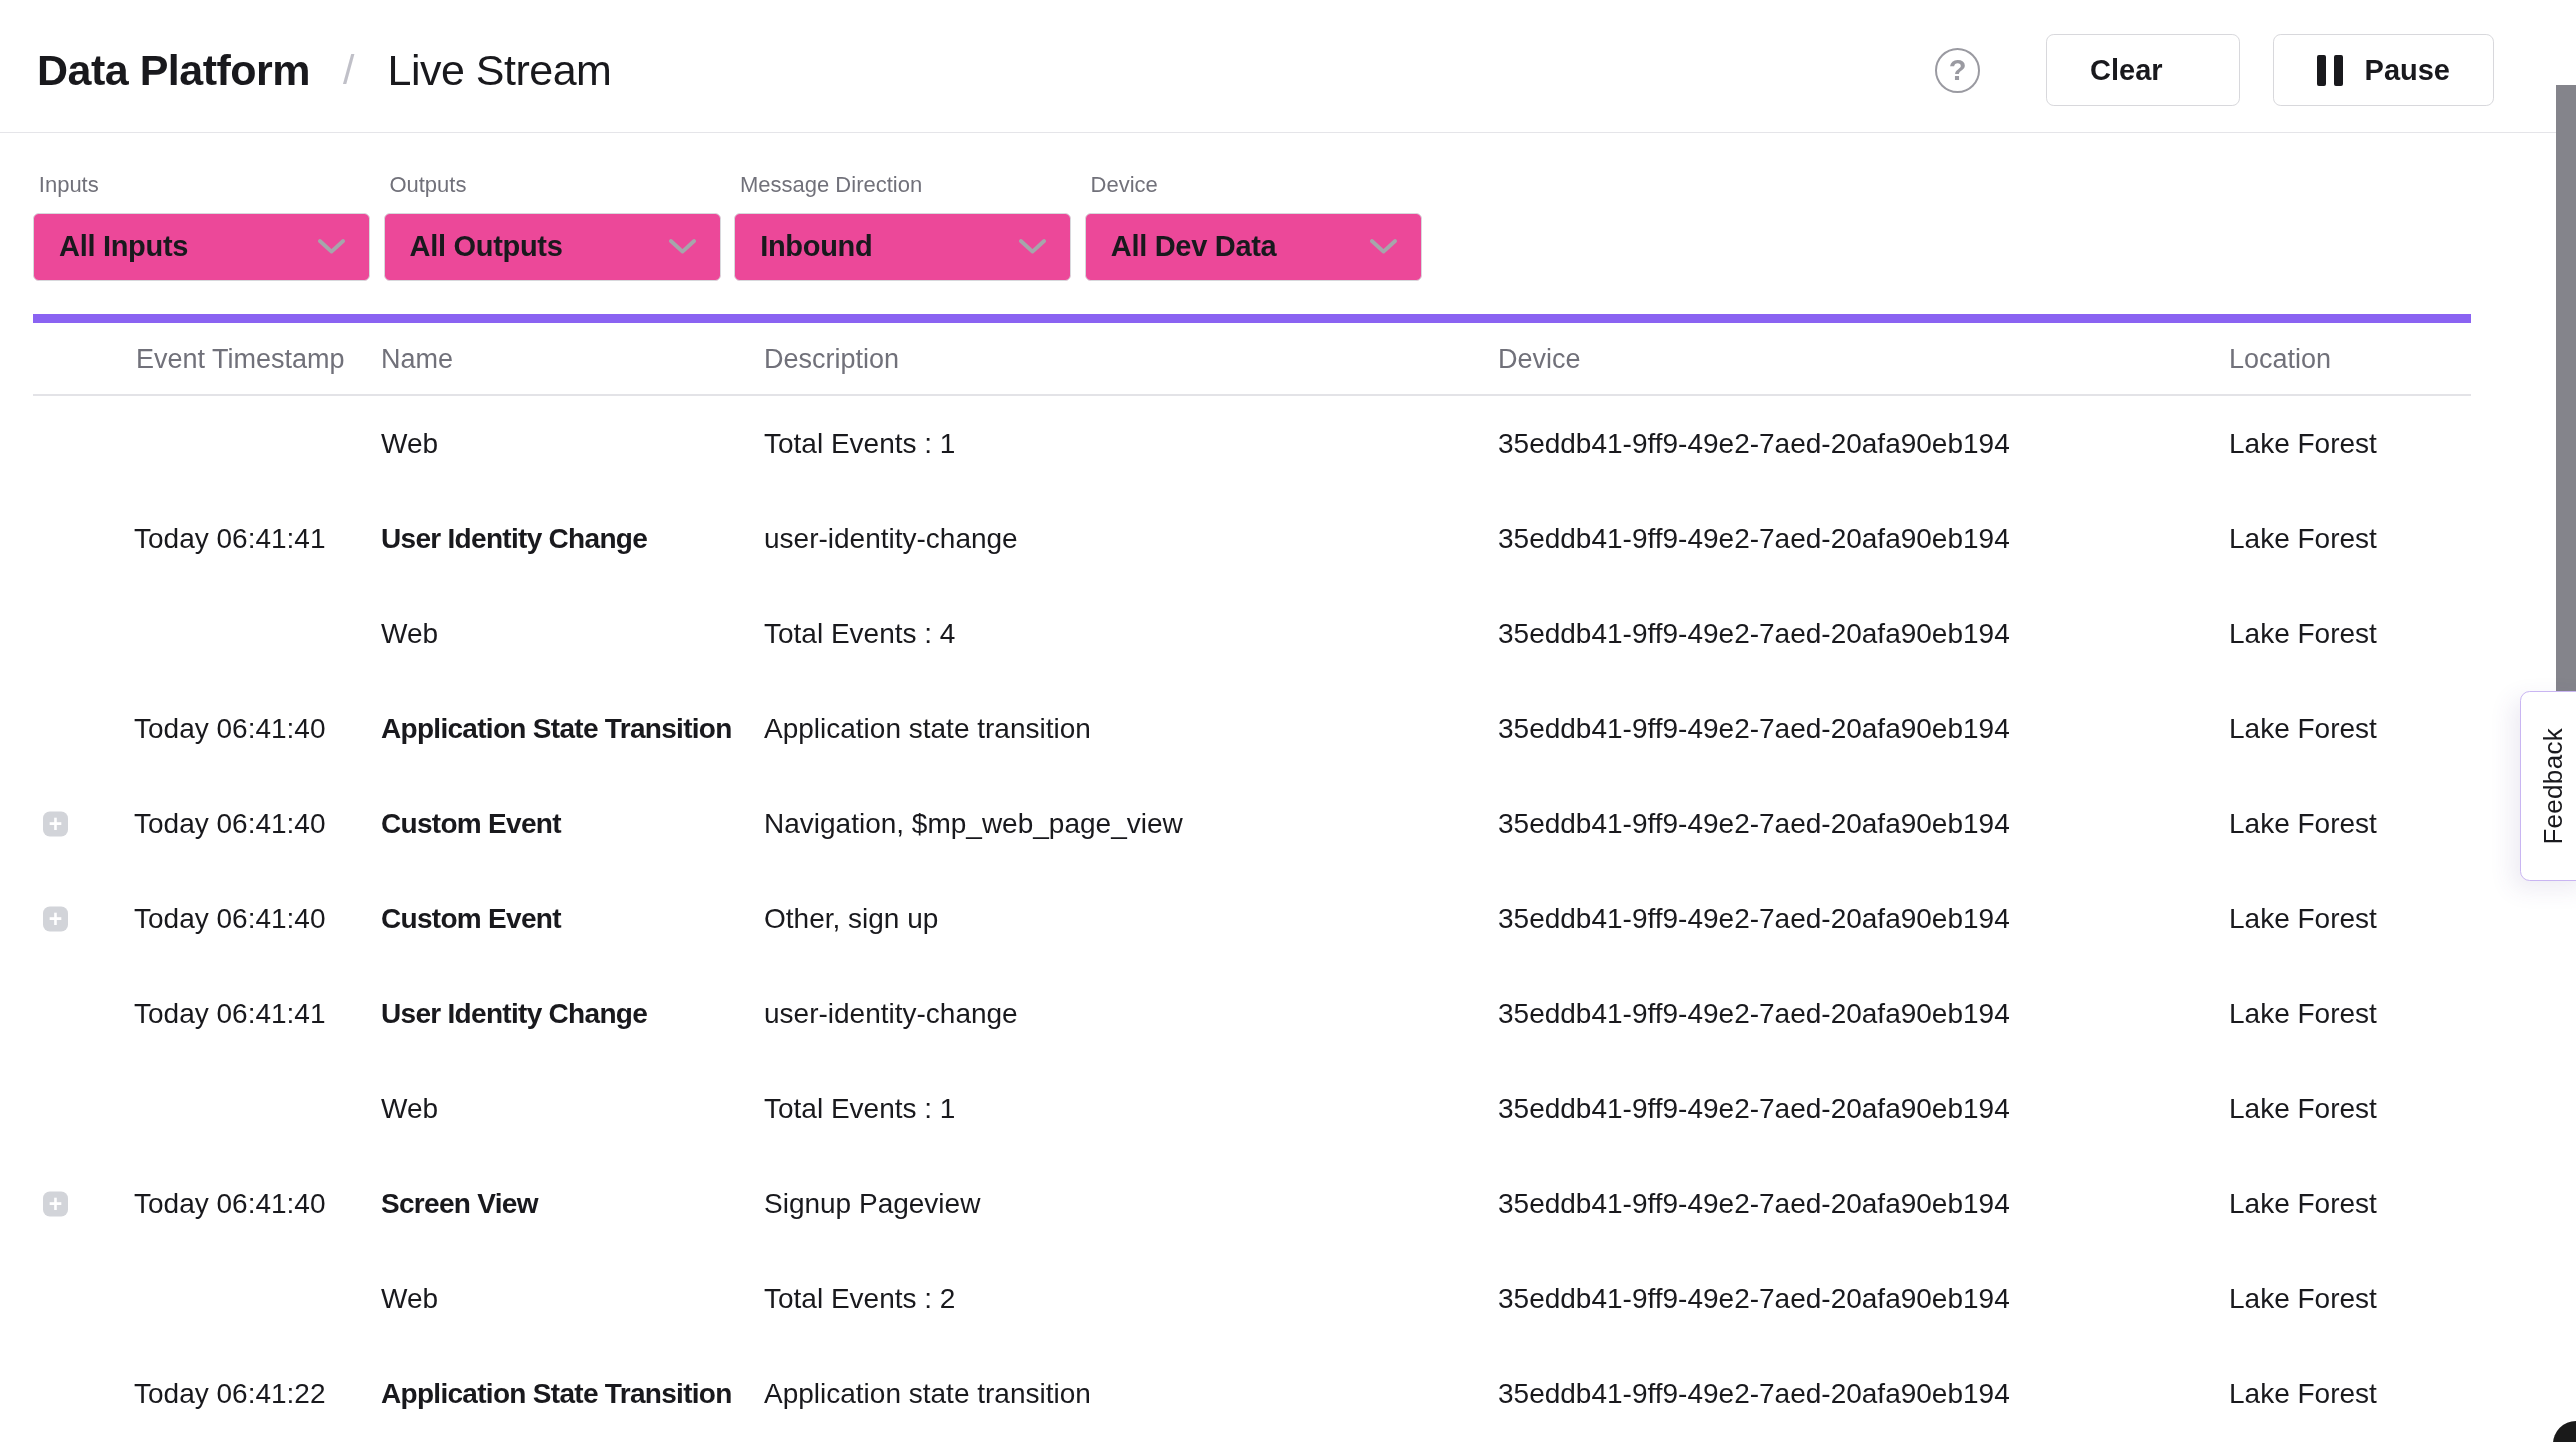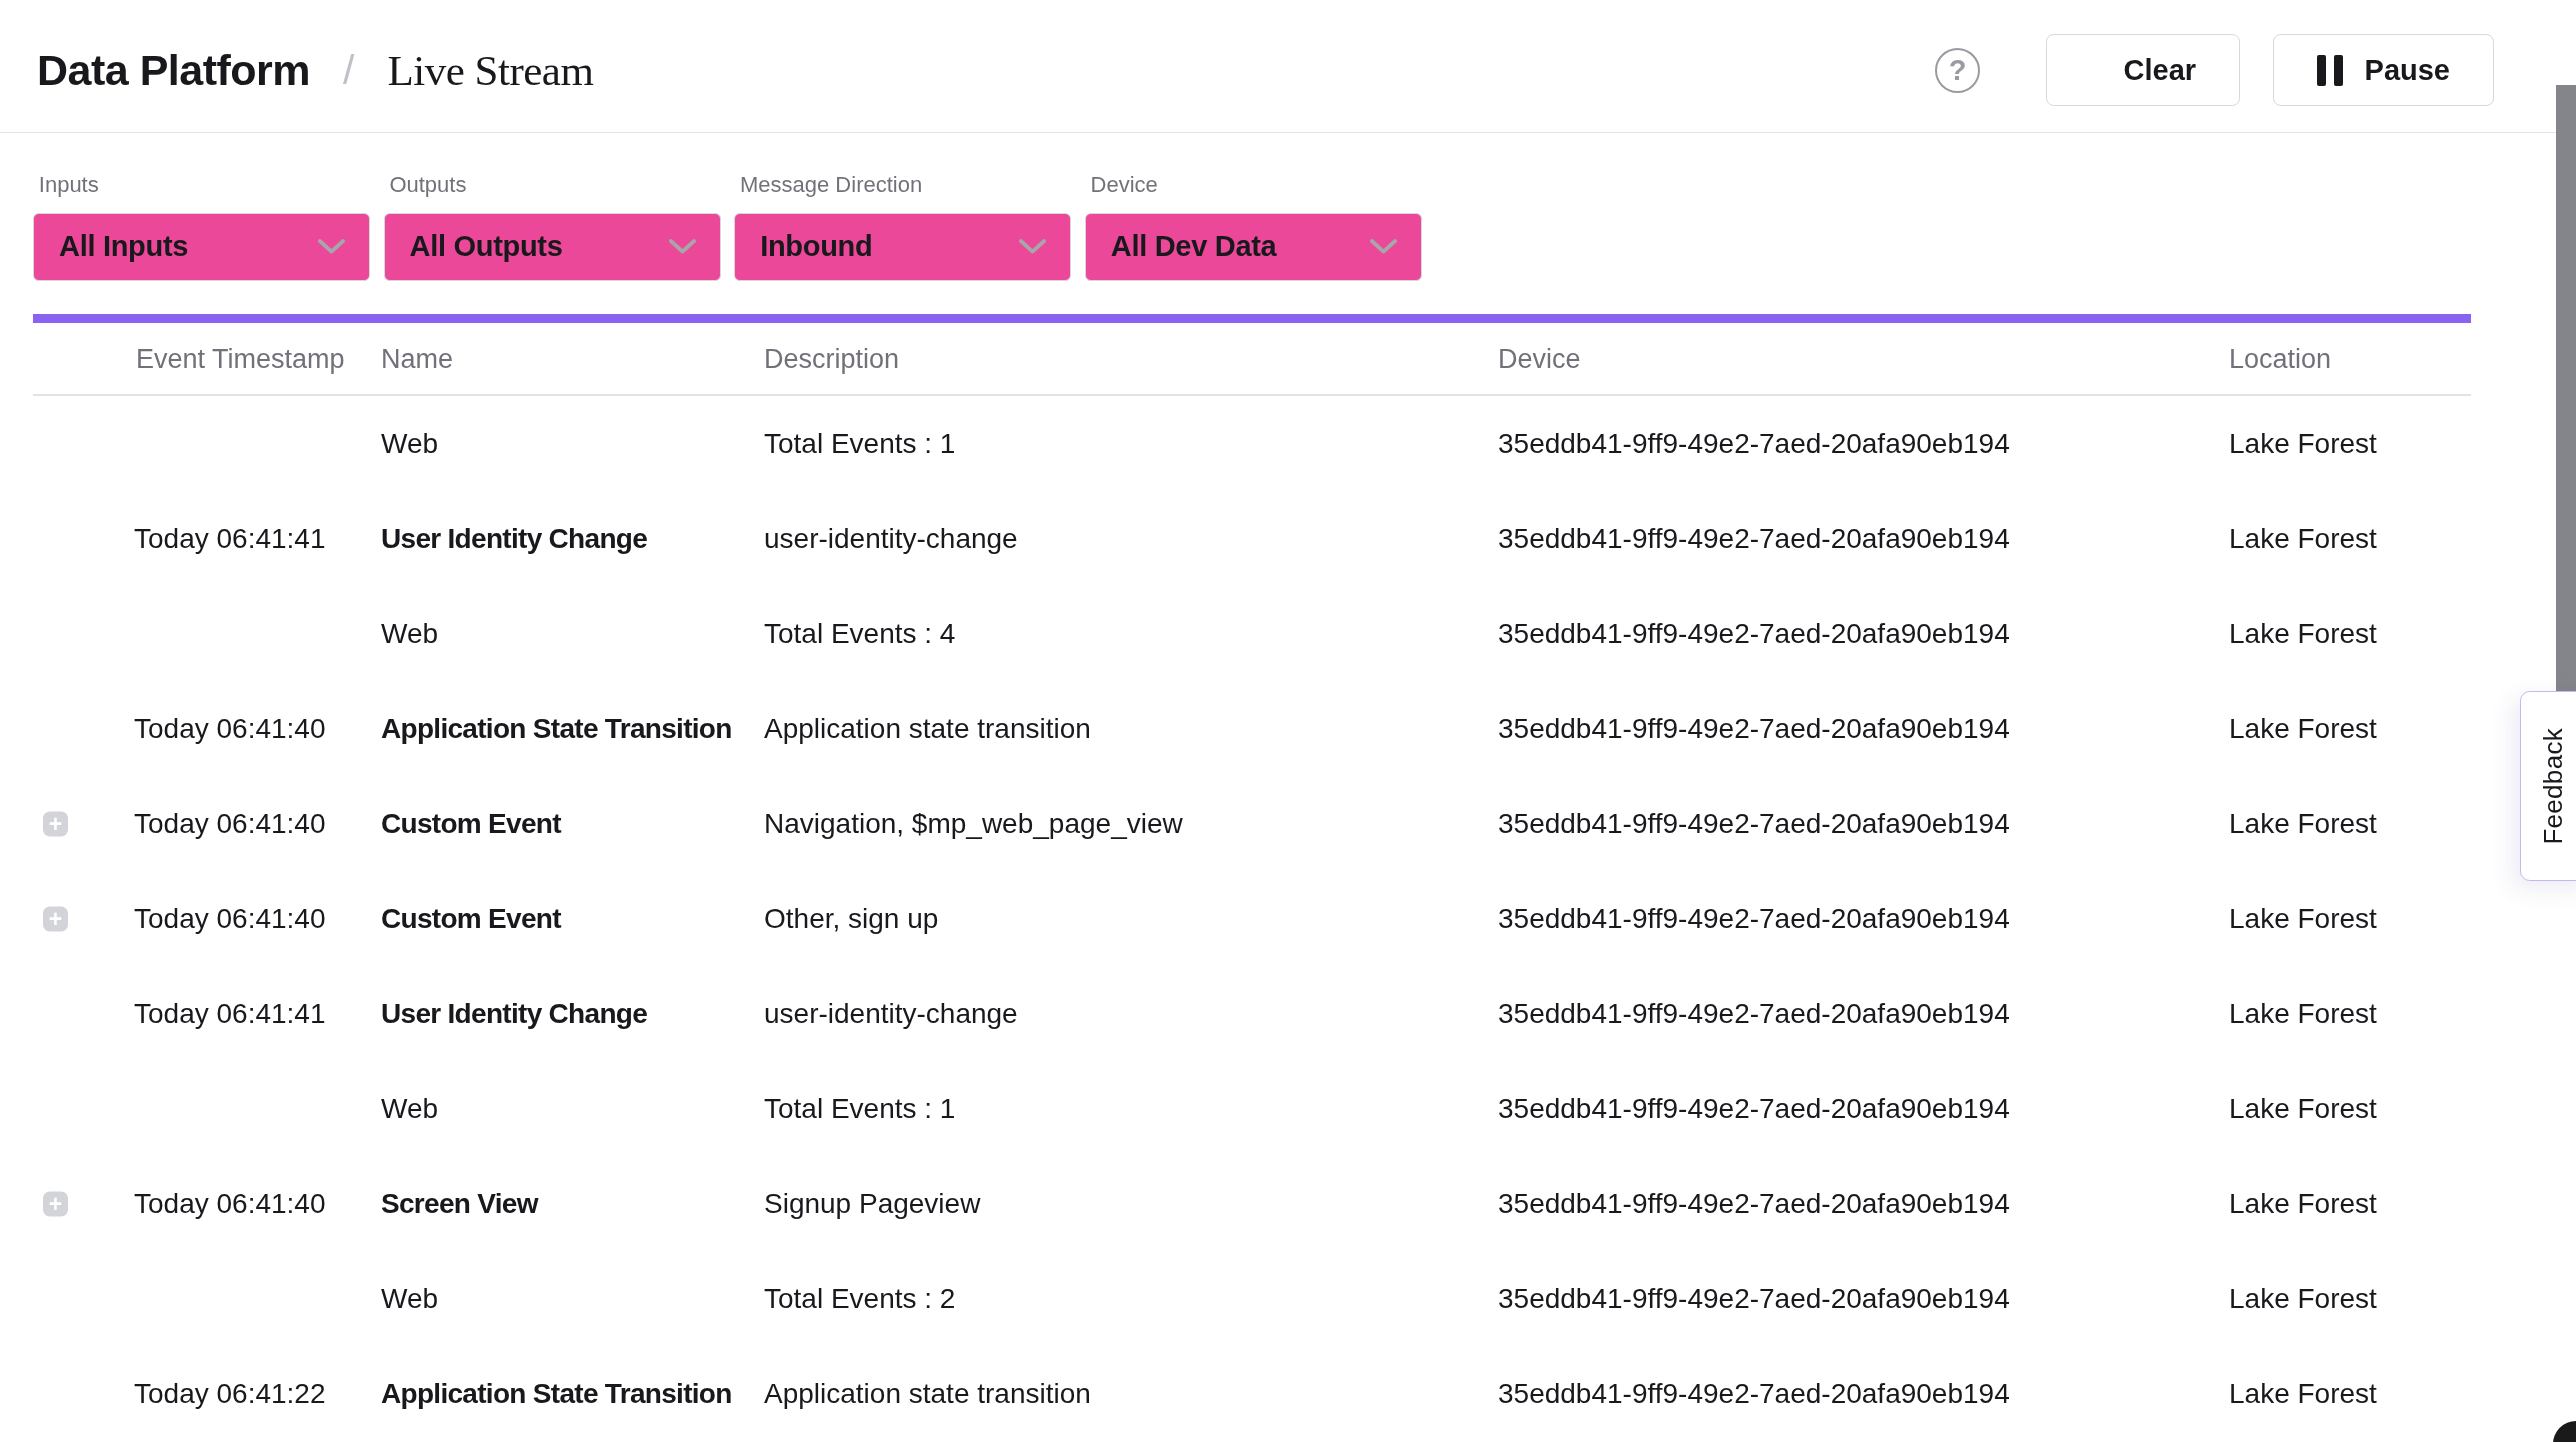--- a/index.html
+++ b/index.html
@@ -23,31 +23,31 @@
   }
   
   .app-header{
     height:133px;border-bottom:1.9px solid var(--hairline);
     display:flex;align-items:center;justify-content:space-between;
     padding:8px 82px 0 37px;position:relative;background:#fff;
   }
   .breadcrumb{display:flex;align-items:center;font-size:43px;white-space:nowrap;}
   .breadcrumb .crumb-section{font-weight:700;letter-spacing:-0.5px;}
   .breadcrumb .crumb-sep{color:#c0c0c8;font-weight:300;font-size:41px;margin:0 33px;}
-  .breadcrumb .crumb-page{font-weight:400;letter-spacing:-0.5px;font-family:Liberation Serif, serif;}
+  .breadcrumb .crumb-page{font-weight:400;letter-spacing:-0.5px;}
   .header-actions{display:flex;align-items:center;gap:33px;}
   .help-icon{
     width:45px;height:45px;border:2.9px solid var(--icon-gray);border-radius:50%;
     color:var(--icon-gray);font-size:29px;font-weight:700;
     display:flex;align-items:center;justify-content:center;cursor:pointer;margin-right:33px;
   }
   .btn{
     height:72px;min-width:194px;background:#fff;border:1.9px solid var(--border);
     border-radius:7.8px;font-size:29px;font-weight:700;color:var(--text);
-    display:flex;align-items:center;justify-content:flex-end;gap:21.4px;
+    display:flex;align-items:center;justify-content:flex-start;gap:21.4px;
     padding:0 43px;cursor:pointer;font-family:inherit;
   }
   .pause-glyph{display:flex;gap:8.7px;}
   .pause-glyph i{display:block;width:8.7px;height:31px;background:var(--text);border-radius:1.9px;}
   
   .filters{display:flex;gap:13.6px;padding:39px 0 0 33px;}
   .filter-group{width:337px;}
   .filter-label{font-size:22px;color:var(--muted);margin:0 0 14.6px 5.8px;}
   .filter-select{
     height:68px;border:1.9px solid var(--border);border-radius:5.8px;background:#ec4899;

